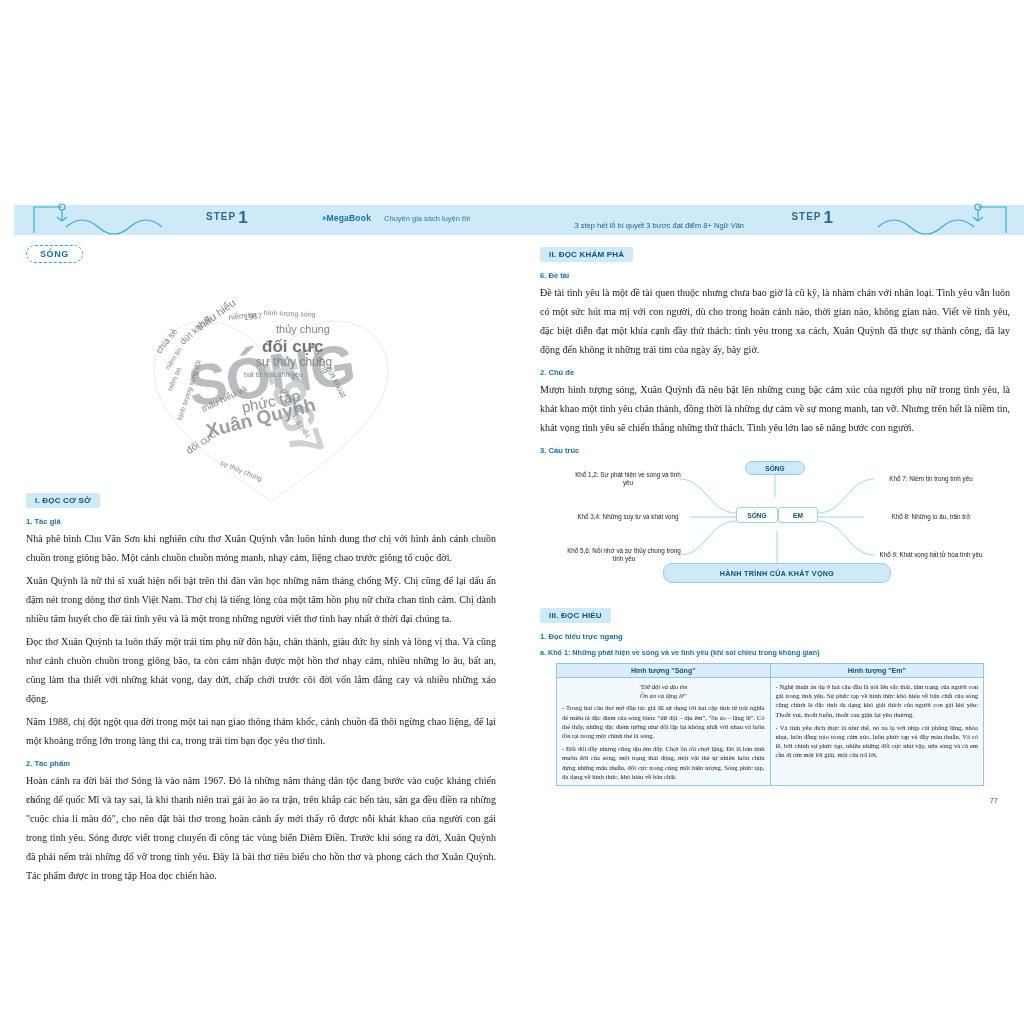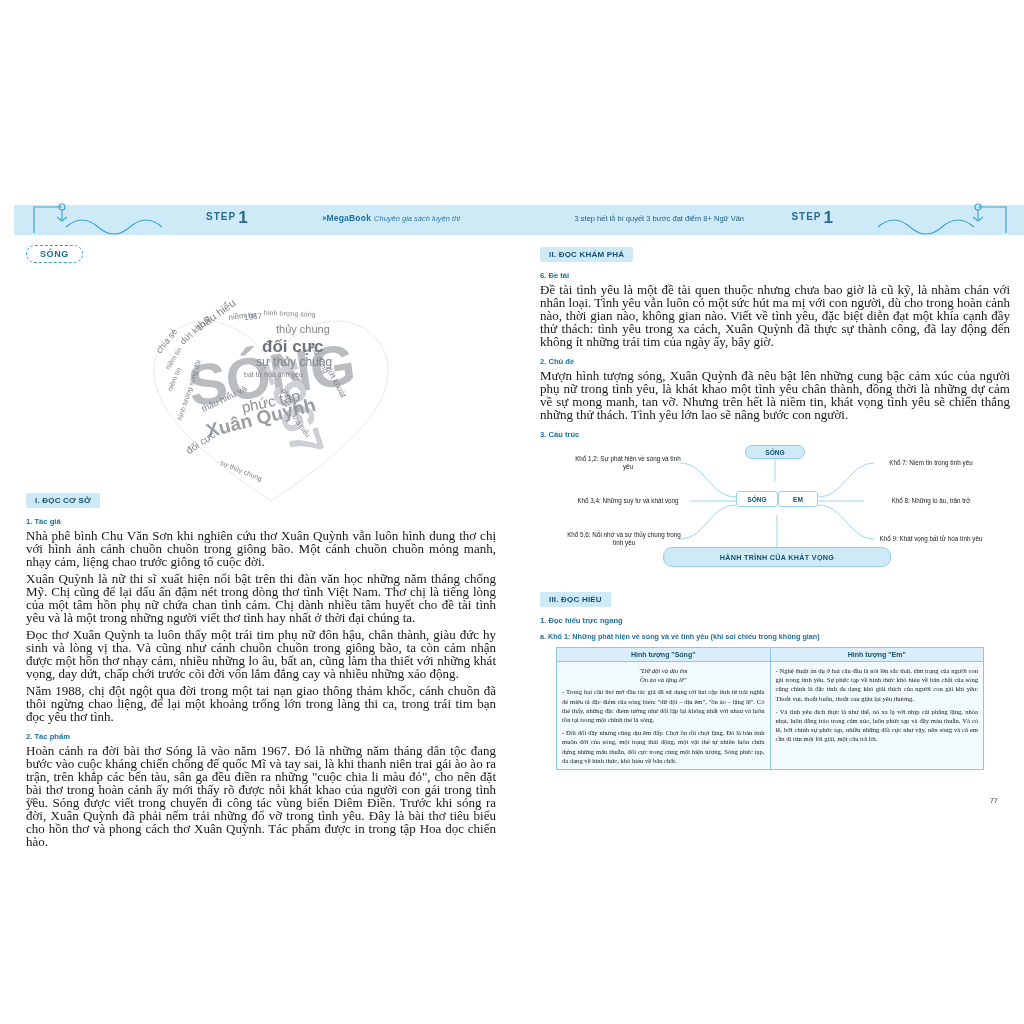--- a/index.html
+++ b/index.html
@@ -65,29 +65,28 @@
     color: #1f5f86;
     white-space: nowrap;
   }
   .hdr-brand .mb {
     font-weight: bold;
     color: #1a6fa3;
     letter-spacing: .2px;
   }
   .hdr-brand .mb .chev { color: #2e9ed4; letter-spacing: -2px; margin-right: 2px;}
   .hdr-brand .tag {
-    font-style: italic;
     font-size: 7.5px;
     color: #2a7aa5;
-    margin-left: 3px;
+    margin-left: 13px;
   }
   .hdr-sub {
     position: absolute;
     right: 282px;
-    top: 9px;
+    top: 16px;
     font-family: "Liberation Sans", sans-serif;
     font-size: 7.5px;
     color: #1f5f86;
     white-space: nowrap;
   }
   
   .hdr-deco {
     position: absolute;
     top: -18px;
     width: 150px;
@@ -137,22 +136,22 @@
   }
   .sub-h2 {
     font-family: "Liberation Sans", sans-serif;
     font-size: 7.2px;
     font-weight: bold;
     color: #1b6fa0;
     margin: 7px 0 3px 0;
   }
   p.body {
     font-family: "Liberation Serif", serif;
-    font-size: 13px;
-    line-height: 13px;
+    font-size: 10px;
+    line-height: 19px;
     color: #18181a;
     margin: 0 0 4px 0;
     text-align: justify;
   }
 
   
   .wordcloud {
     position: absolute;
     left: 110px;
     top: 58px;

